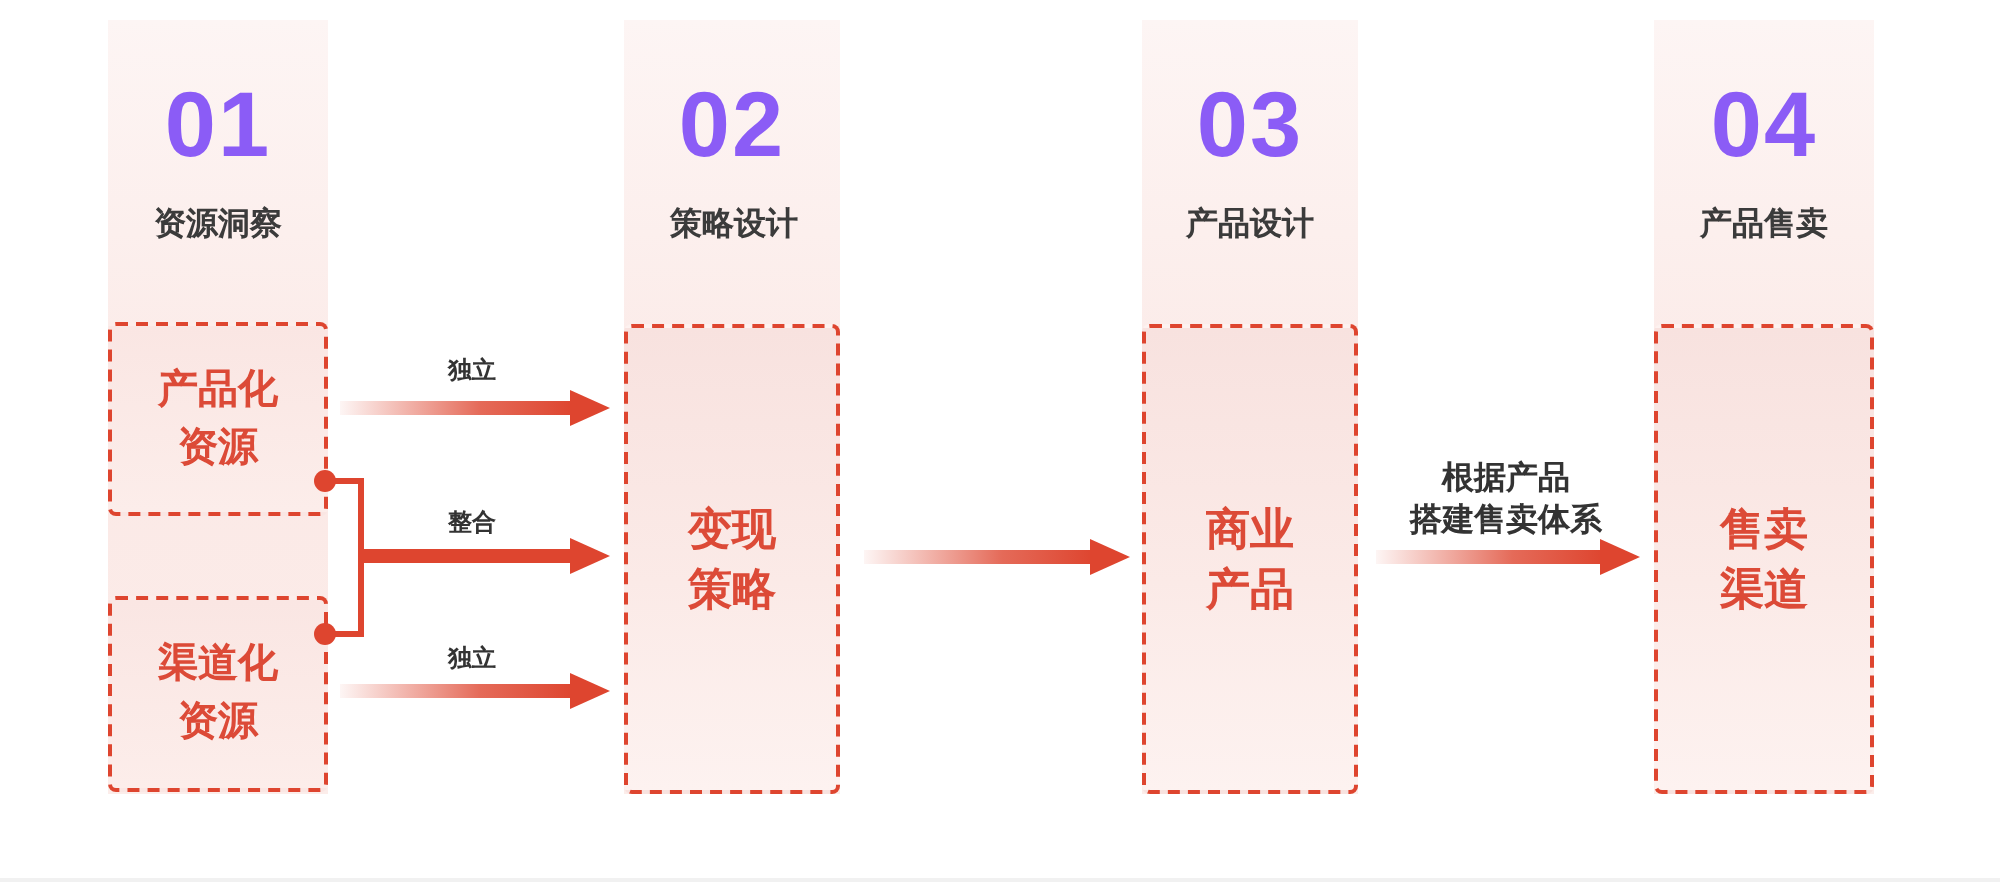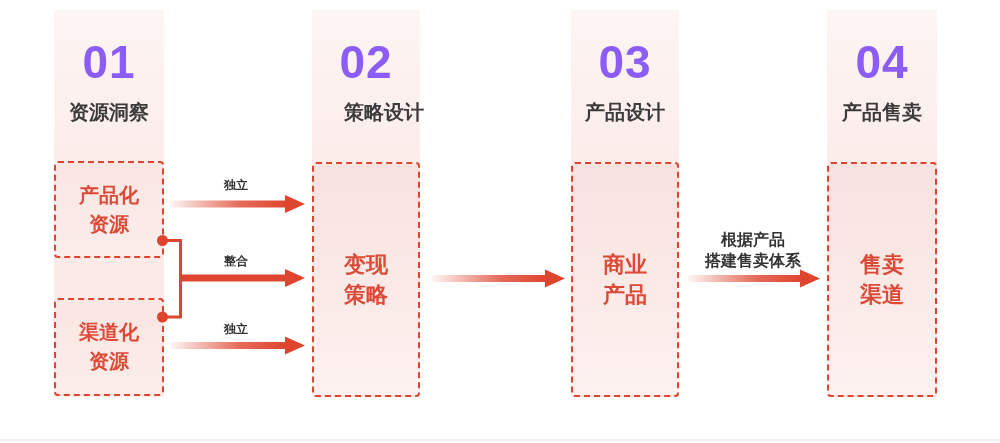--- a/index.html
+++ b/index.html
@@ -11,21 +11,21 @@
   .band{
     position:absolute;top:10px;height:387px;
     background:linear-gradient(180deg,#fdf5f4 0%,#fbe9e6 55%,#fcedea 100%);
   }
   .step-num{
     position:absolute;top:36px;height:52px;display:flex;align-items:center;justify-content:center;
     font-size:46px;font-weight:800;color:#8b5cf6;letter-spacing:1px;
   }
   .step-title{
     position:absolute;top:98px;height:28px;display:flex;align-items:center;justify-content:center;
-    font-size:20px;font-weight:700;color:#3b3b3b;
+    font-size:16px;font-weight:700;color:#3b3b3b;
   }
   .dbox{
     position:absolute;box-sizing:border-box;border:2.5px dashed #de452f;border-radius:4px;
     display:flex;flex-direction:column;align-items:center;justify-content:center;
     color:#dc4a37;font-weight:700;text-align:right;
   }
   .dbox.small{
     background:linear-gradient(180deg,#fae6e3 0%,#fcedea 100%);
     font-size:20px;line-height:29px;
   }
@@ -50,21 +50,21 @@
   <div class="band" style="left:312px;width:108px;"></div>
   <div class="band" style="left:571px;width:108px;"></div>
   <div class="band" style="left:827px;width:110px;"></div>
 
   <div class="step-num" style="left:54px;width:110px;">01</div>
   <div class="step-num" style="left:312px;width:108px;">02</div>
   <div class="step-num" style="left:571px;width:108px;">03</div>
   <div class="step-num" style="left:827px;width:110px;">04</div>
 
   <div class="step-title" style="left:54px;width:110px;">资源洞察</div>
-  <div class="step-title" style="left:330px;width:108px;">策略设计</div>
+  <div class="step-title" style="left:313px;width:108px;">策略设计</div>
   <div class="step-title" style="left:571px;width:108px;">产品设计</div>
   <div class="step-title" style="left:827px;width:110px;">产品售卖</div>
 
   <div class="dbox small" style="left:54px;top:161px;width:110px;height:97px;">
     <span>产品化</span>
     <span>资源</span>
   </div>
   <div class="dbox small" style="left:54px;top:298px;width:110px;height:98px;">
     <span>渠道化</span>
     <span>资源</span>

